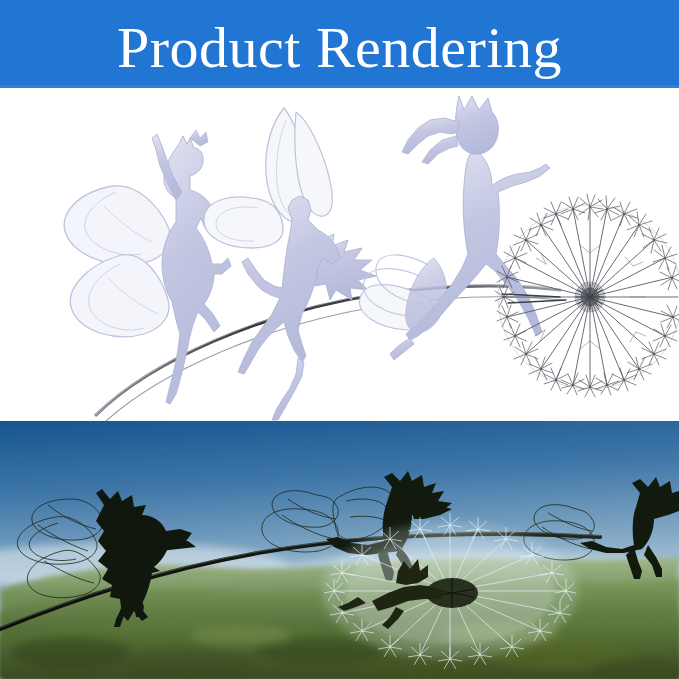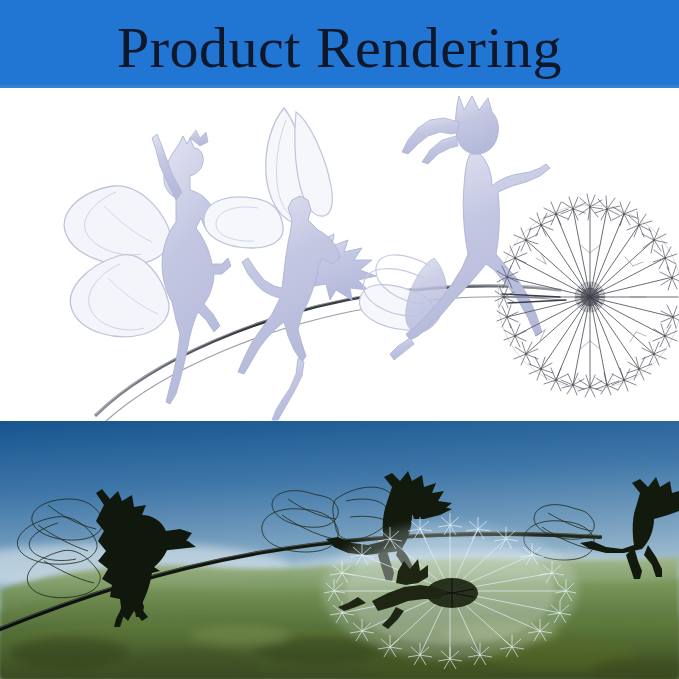--- a/index.html
+++ b/index.html
@@ -34,21 +34,21 @@
     left: 0;
     top: 0;
     width: 679px;
     height: 100px;
     display: flex;
     align-items: center;
     justify-content: center;
     font-family: "Liberation Serif", serif;
     font-size: 58px;
     line-height: 1;
-    color: #0f172a;
+    color: #ffffff;
     letter-spacing: 0.5px;
     padding-bottom: 4px;
     box-sizing: border-box;
     white-space: nowrap;
   }
   .banner-edge {
     position: absolute;
     left: 0;
     bottom: 0;
     width: 679px;

